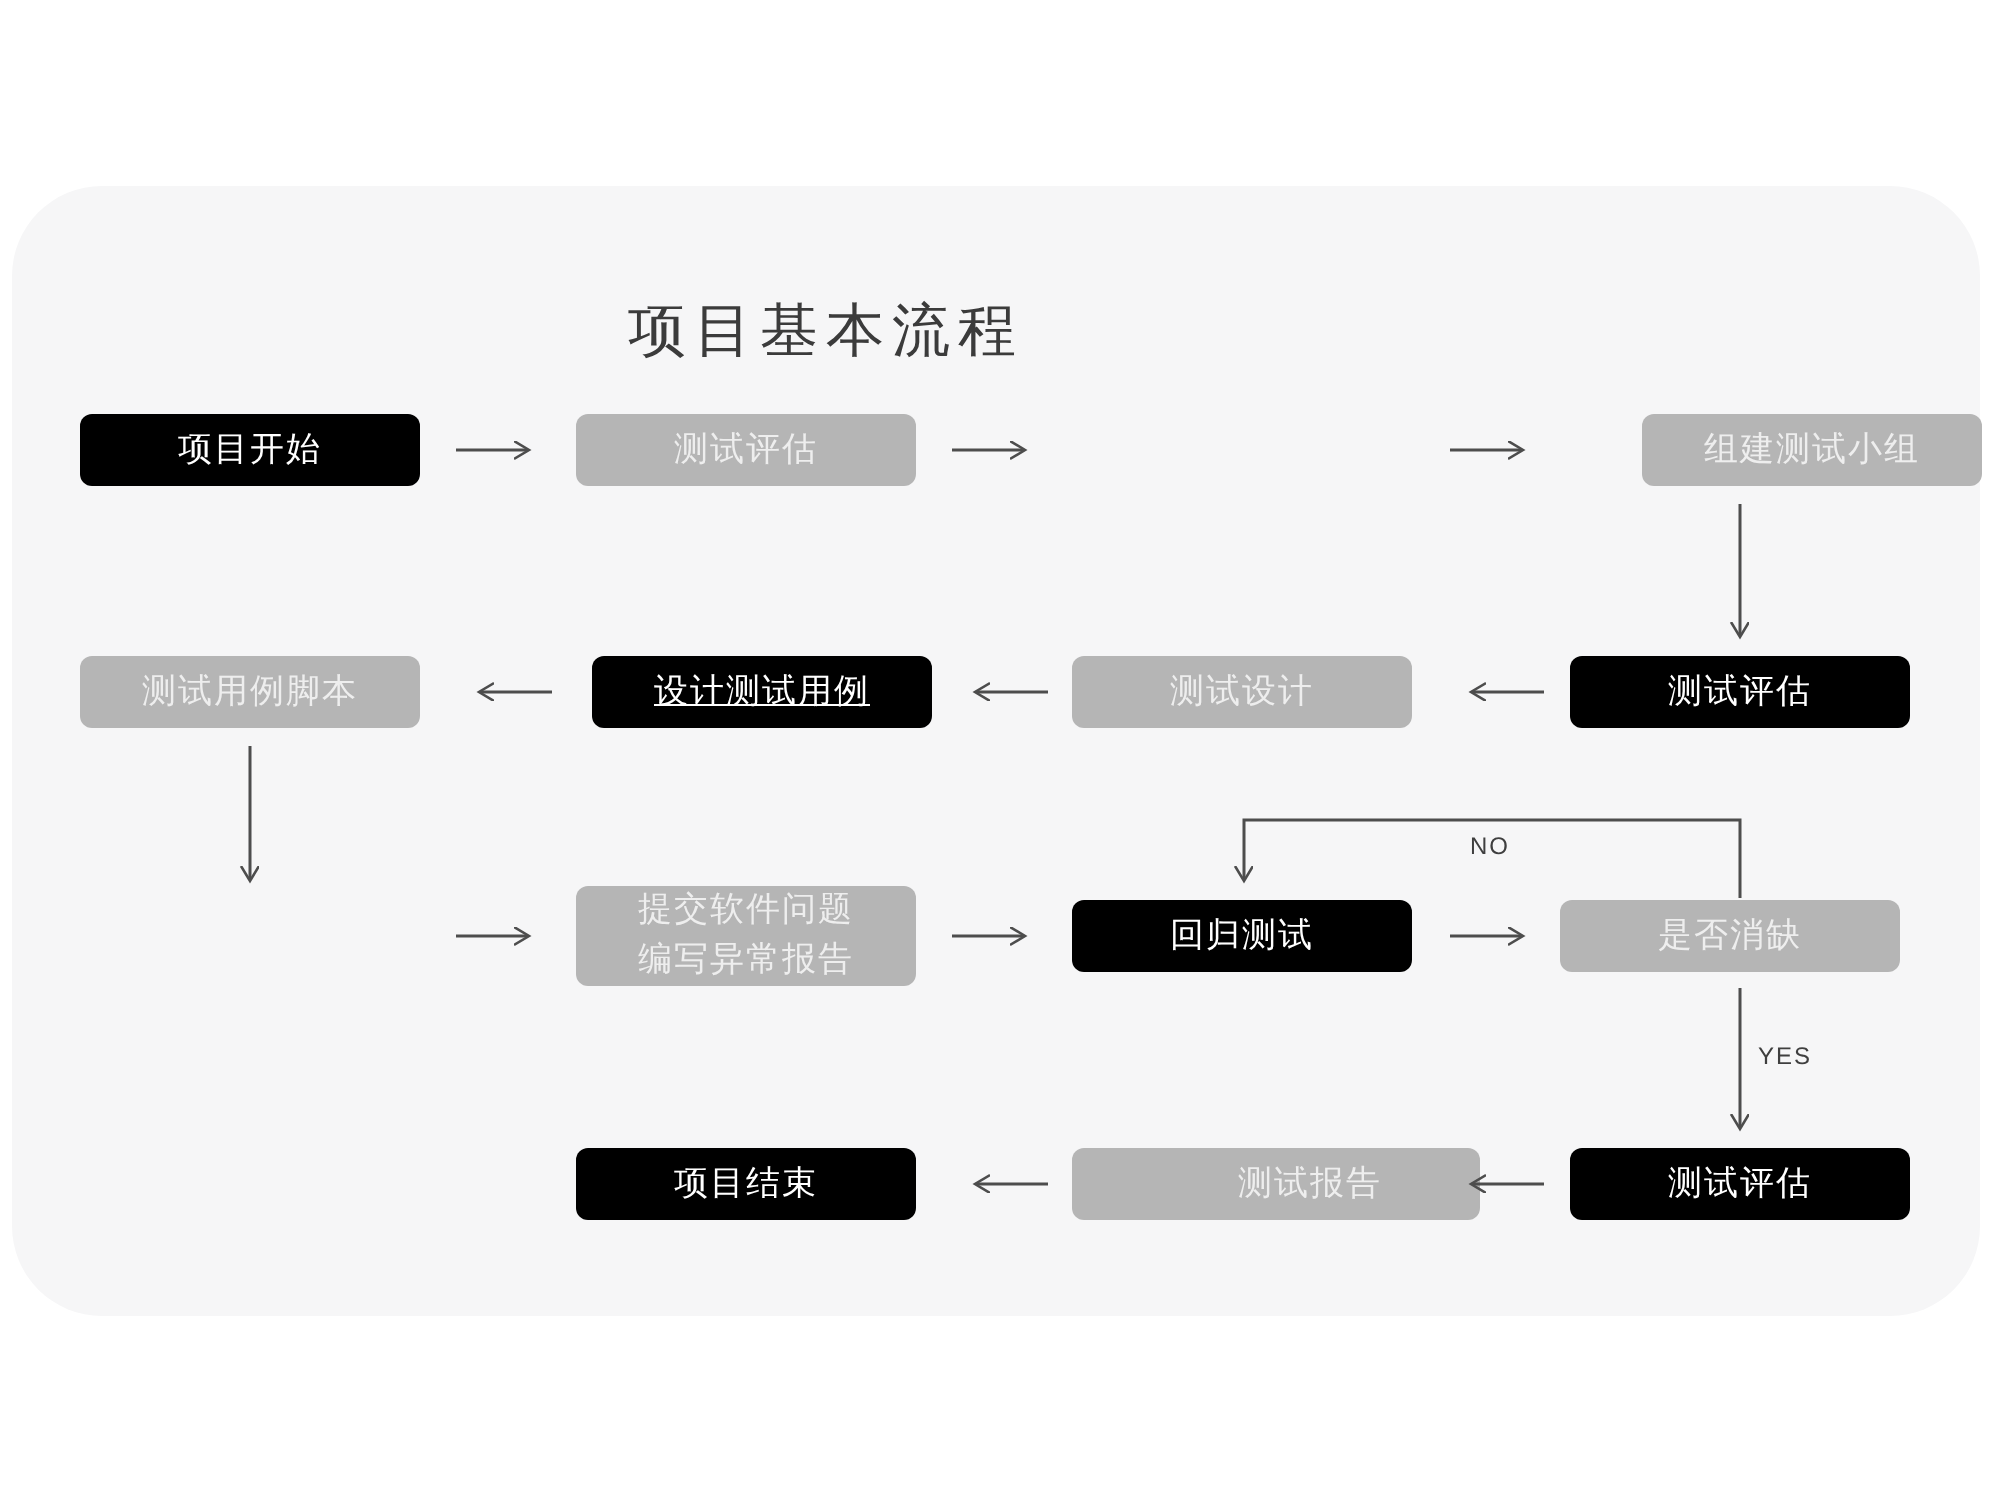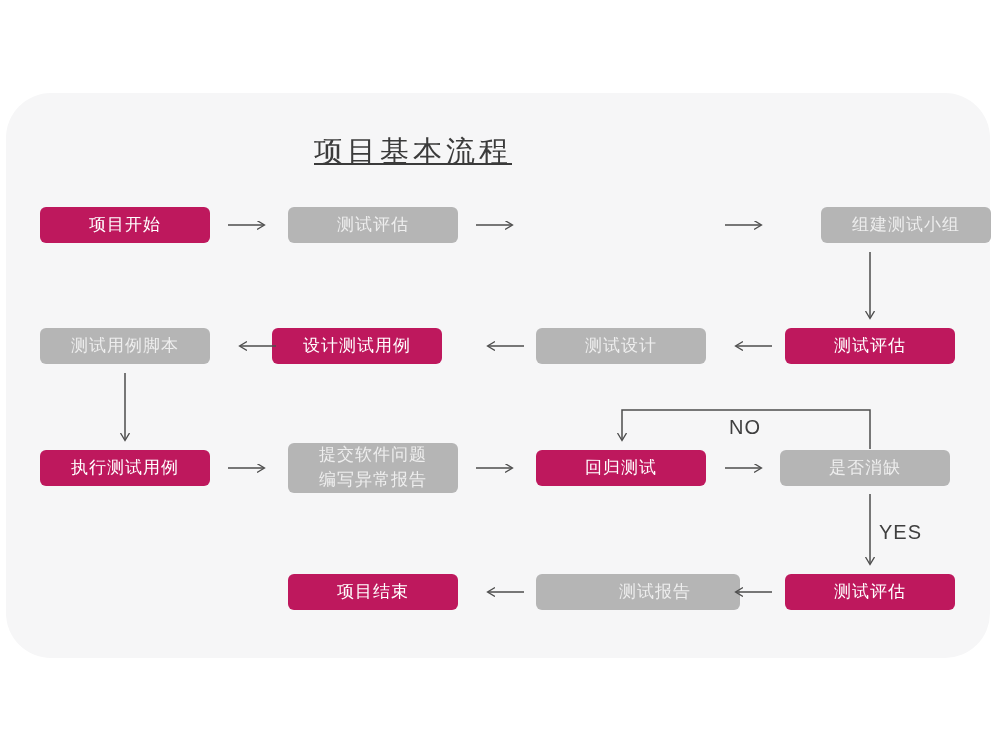--- a/index.html
+++ b/index.html
@@ -16,53 +16,52 @@
     left: 6px;
     top: 93px;
     width: 984px;
     height: 565px;
     background: #f6f6f7;
     border-radius: 45px;
   }
   .title {
     position: absolute;
     left: 0;
-    top: 132px;
+    top: 146px;
     width: 826px;
     text-align: center;
     font-size: 29px;
     letter-spacing: 4px;
     color: #3b3b3b;
     font-weight: 500;
-    text-decoration: underline;
   }
   .node {
     position: absolute;
     width: 170px;
     height: 36px;
     border-radius: 6px;
     display: flex;
     align-items: center;
     justify-content: center;
     font-size: 17px;
     letter-spacing: 1px;
     text-align: center;
     white-space: pre-line;
     line-height: 1.45;
   }
-  .node.purple { background: #be185d; color: #ffffff; }
+  .node.purple { background: #000000; color: #ffffff; }
   .node.gray   { background: #b5b5b5; color: #eeeeee; }
 
   #n-start        { left: 40px;  top: 207px; }
   #n-research     { left: 288px; top: 207px; }
   #n-risk         { left: 536px; top: 207px; }
   #n-team         { left: 785px; top: 207px; margin-left: 36px; }
 
   #n-script       { left: 40px;  top: 328px; }
-  #n-case-design  { left: 272px; top: 328px; }
+  #n-case-design  { left: 296px; top: 328px; text-decoration: underline; }
   #n-design       { left: 536px; top: 328px; }
   #n-plan         { left: 785px; top: 328px; }
 
   #n-execute      { left: 40px;  top: 450px; }
   #n-report-issue { left: 288px; top: 443px; height: 50px; }
   #n-regression   { left: 536px; top: 450px; }
   #n-defect       { left: 780px; top: 450px; }
 
   #n-end          { left: 288px; top: 574px; }
   #n-test-report  { left: 536px; top: 574px; padding-left: 34px; }
@@ -70,21 +69,21 @@
 
   .edges {
     position: absolute;
     left: 0; top: 0;
     width: 1000px;
     height: 750px;
     pointer-events: none;
   }
   .edge-label {
     position: absolute;
-    font-size: 20px;
+    font-size: 12px;
     color: #3f3f3f;
     letter-spacing: 1px;
   }
   #label-no  { left: 700px; top: 416px; width: 90px; text-align: center; }
   #label-yes { left: 879px; top: 521px; }
 </style>
 </head>
 <body>
 
 <div class="stage">
@@ -95,21 +94,20 @@
 
   <div class="node purple" id="n-start">项目开始</div>
   <div class="node gray" id="n-research">测试评估</div>
   <div class="node gray" id="n-team">组建测试小组</div>
 
   <div class="node gray" id="n-script">测试用例脚本</div>
   <div class="node purple" id="n-case-design">设计测试用例</div>
   <div class="node gray" id="n-design">测试设计</div>
   <div class="node purple" id="n-plan">测试评估</div>
 
-  <div class="node purple" id="n-execute">执行测试用例</div>
   <div class="node gray" id="n-report-issue">提交软件问题
 编写异常报告</div>
   <div class="node purple" id="n-regression">回归测试</div>
   <div class="node gray" id="n-defect">是否消缺</div>
 
   <div class="node purple" id="n-end">项目结束</div>
   <div class="node gray" id="n-test-report">测试报告</div>
   <div class="node purple" id="n-evaluate">测试评估</div>
 
   <div class="edge-label" id="label-no">NO</div>

